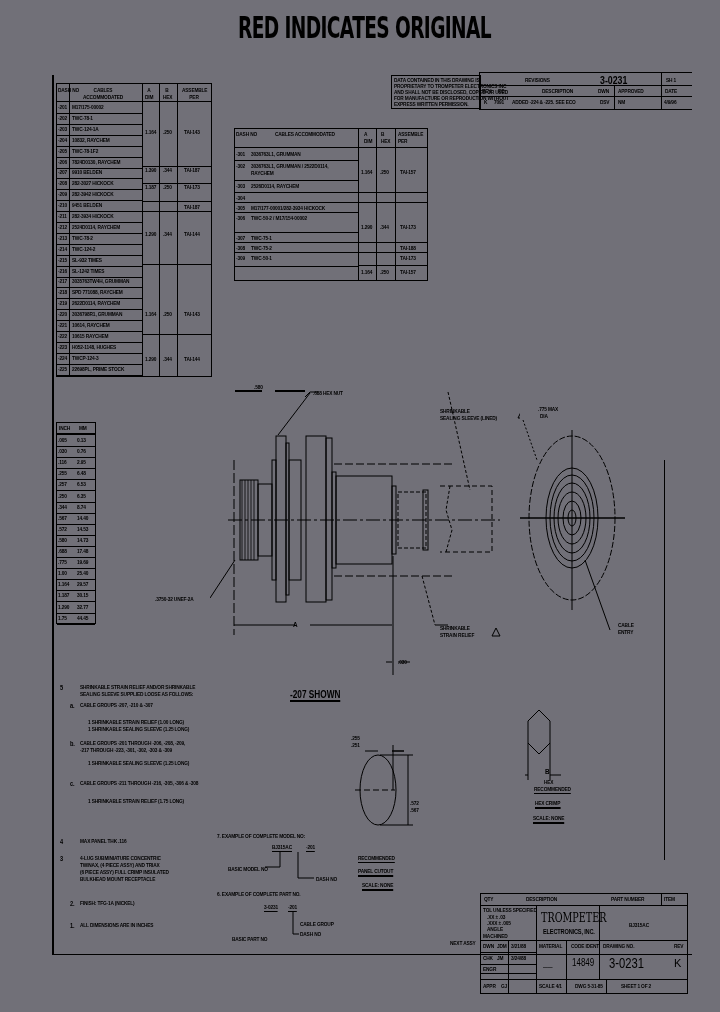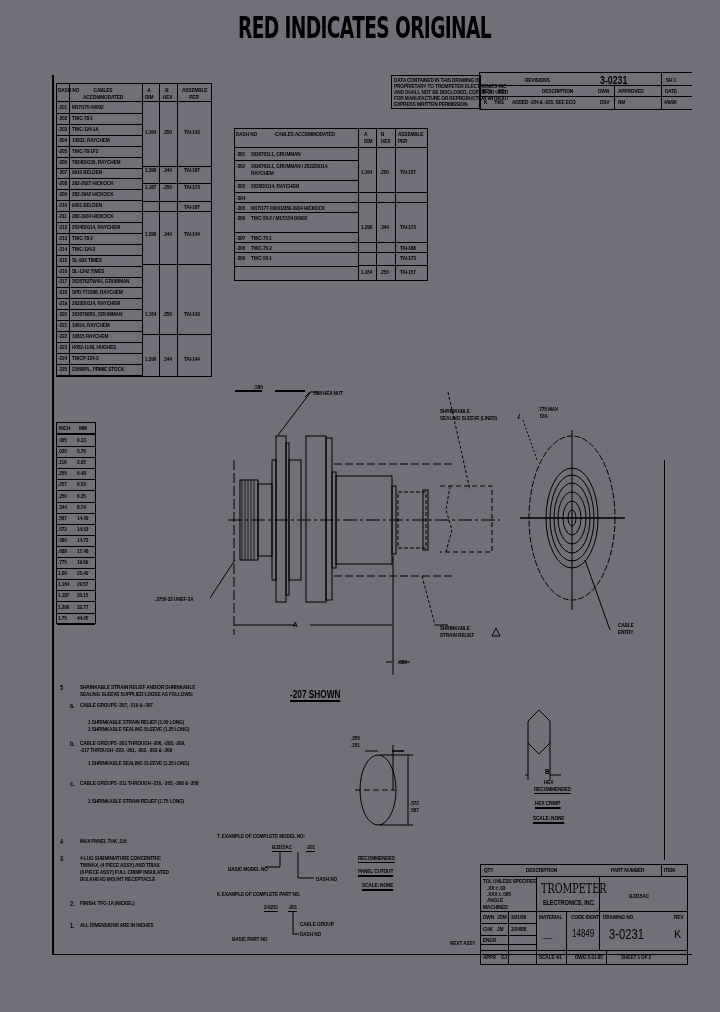--- a/index.html
+++ b/index.html
@@ -431,21 +431,21 @@
   <div class="t" style="left:264px;top:904px;border-bottom:1px solid #000;">3-0231</div>
   <div class="t" style="left:288px;top:904px;border-bottom:1px solid #000;">-201</div>
   <div class="t" style="left:300px;top:921px;">CABLE GROUP</div>
   <div class="t" style="left:300px;top:931px;">DASH NO</div>
   <div class="t" style="left:232px;top:936px;">BASIC PART NO</div>
   <svg style="left:285px;top:912px;" width="20" height="30" fill="none" stroke="#000">
       <path d="M8 0 V22 H14"></path>
     </svg>
 </div>
 
-<div class="box" style="left:480px;top:864px;width:206px;height:99px;border-width:1px;">
+<div class="box" style="left:480px;top:893px;width:206px;height:99px;border-width:1px;">
   <div class="t" style="left:3px;top:2px;">QTY</div>
   <div class="t" style="left:45px;top:2px;">DESCRIPTION</div>
   <div class="t" style="left:130px;top:2px;">PART NUMBER</div>
   <div class="t" style="left:183px;top:2px;">ITEM</div>
   <div class="abs" style="left:0;top:11px;width:206px;height:1px;background:#000;"></div>
   <div class="abs" style="left:180px;top:0;width:1px;height:11px;background:#000;"></div>
   <div class="abs" style="left:0;top:46px;width:206px;height:1px;background:#000;"></div>
   <div class="abs" style="left:0;top:85px;width:206px;height:1px;background:#000;"></div>
   <div class="abs" style="left:55px;top:11px;width:1px;height:88px;background:#000;"></div>
   <div class="abs" style="left:118px;top:11px;width:1px;height:74px;background:#000;"></div>

